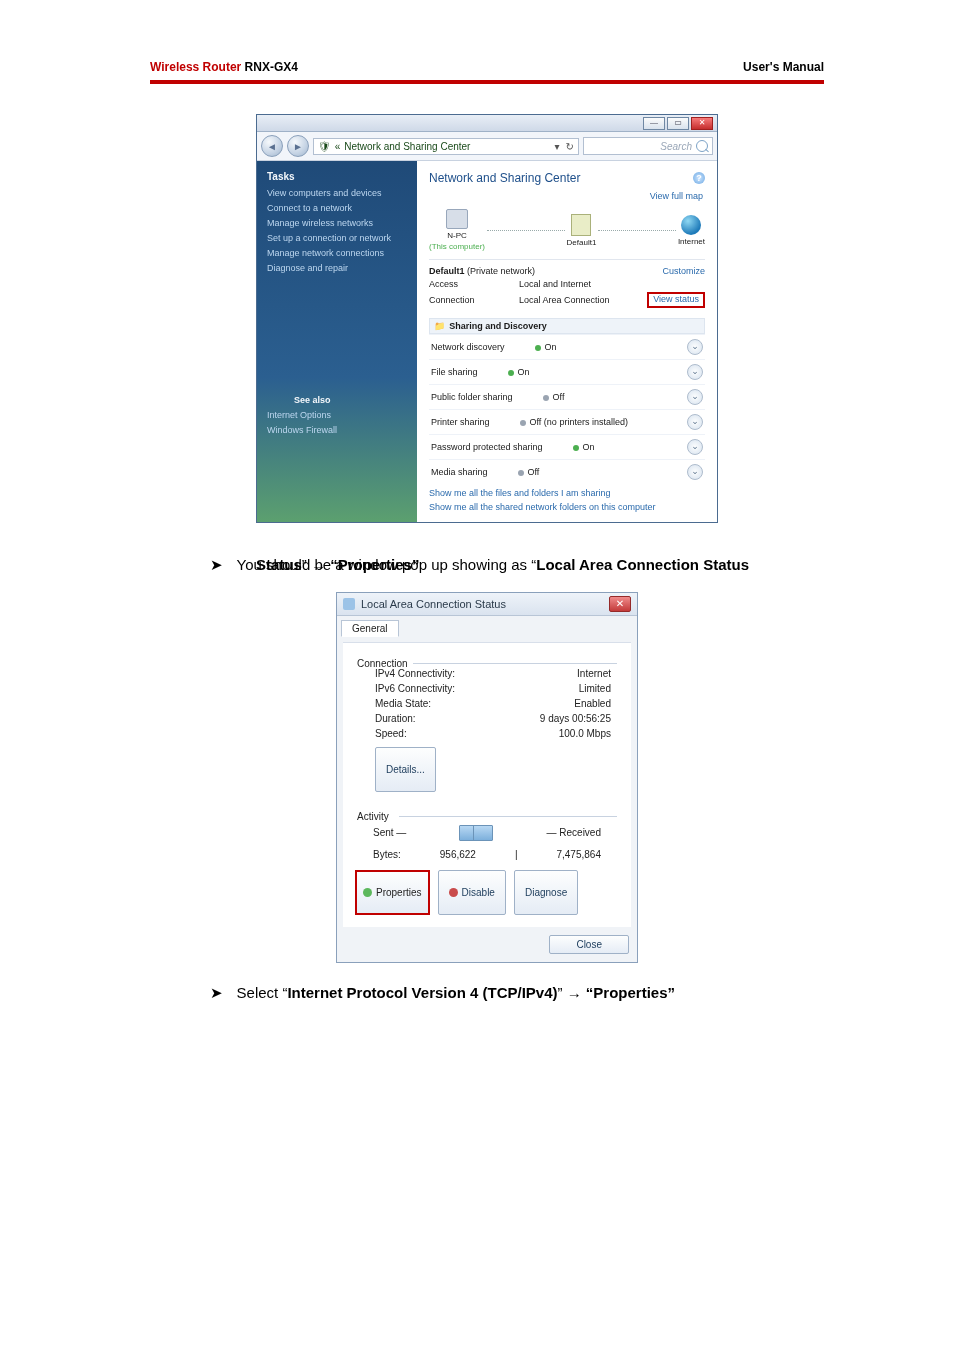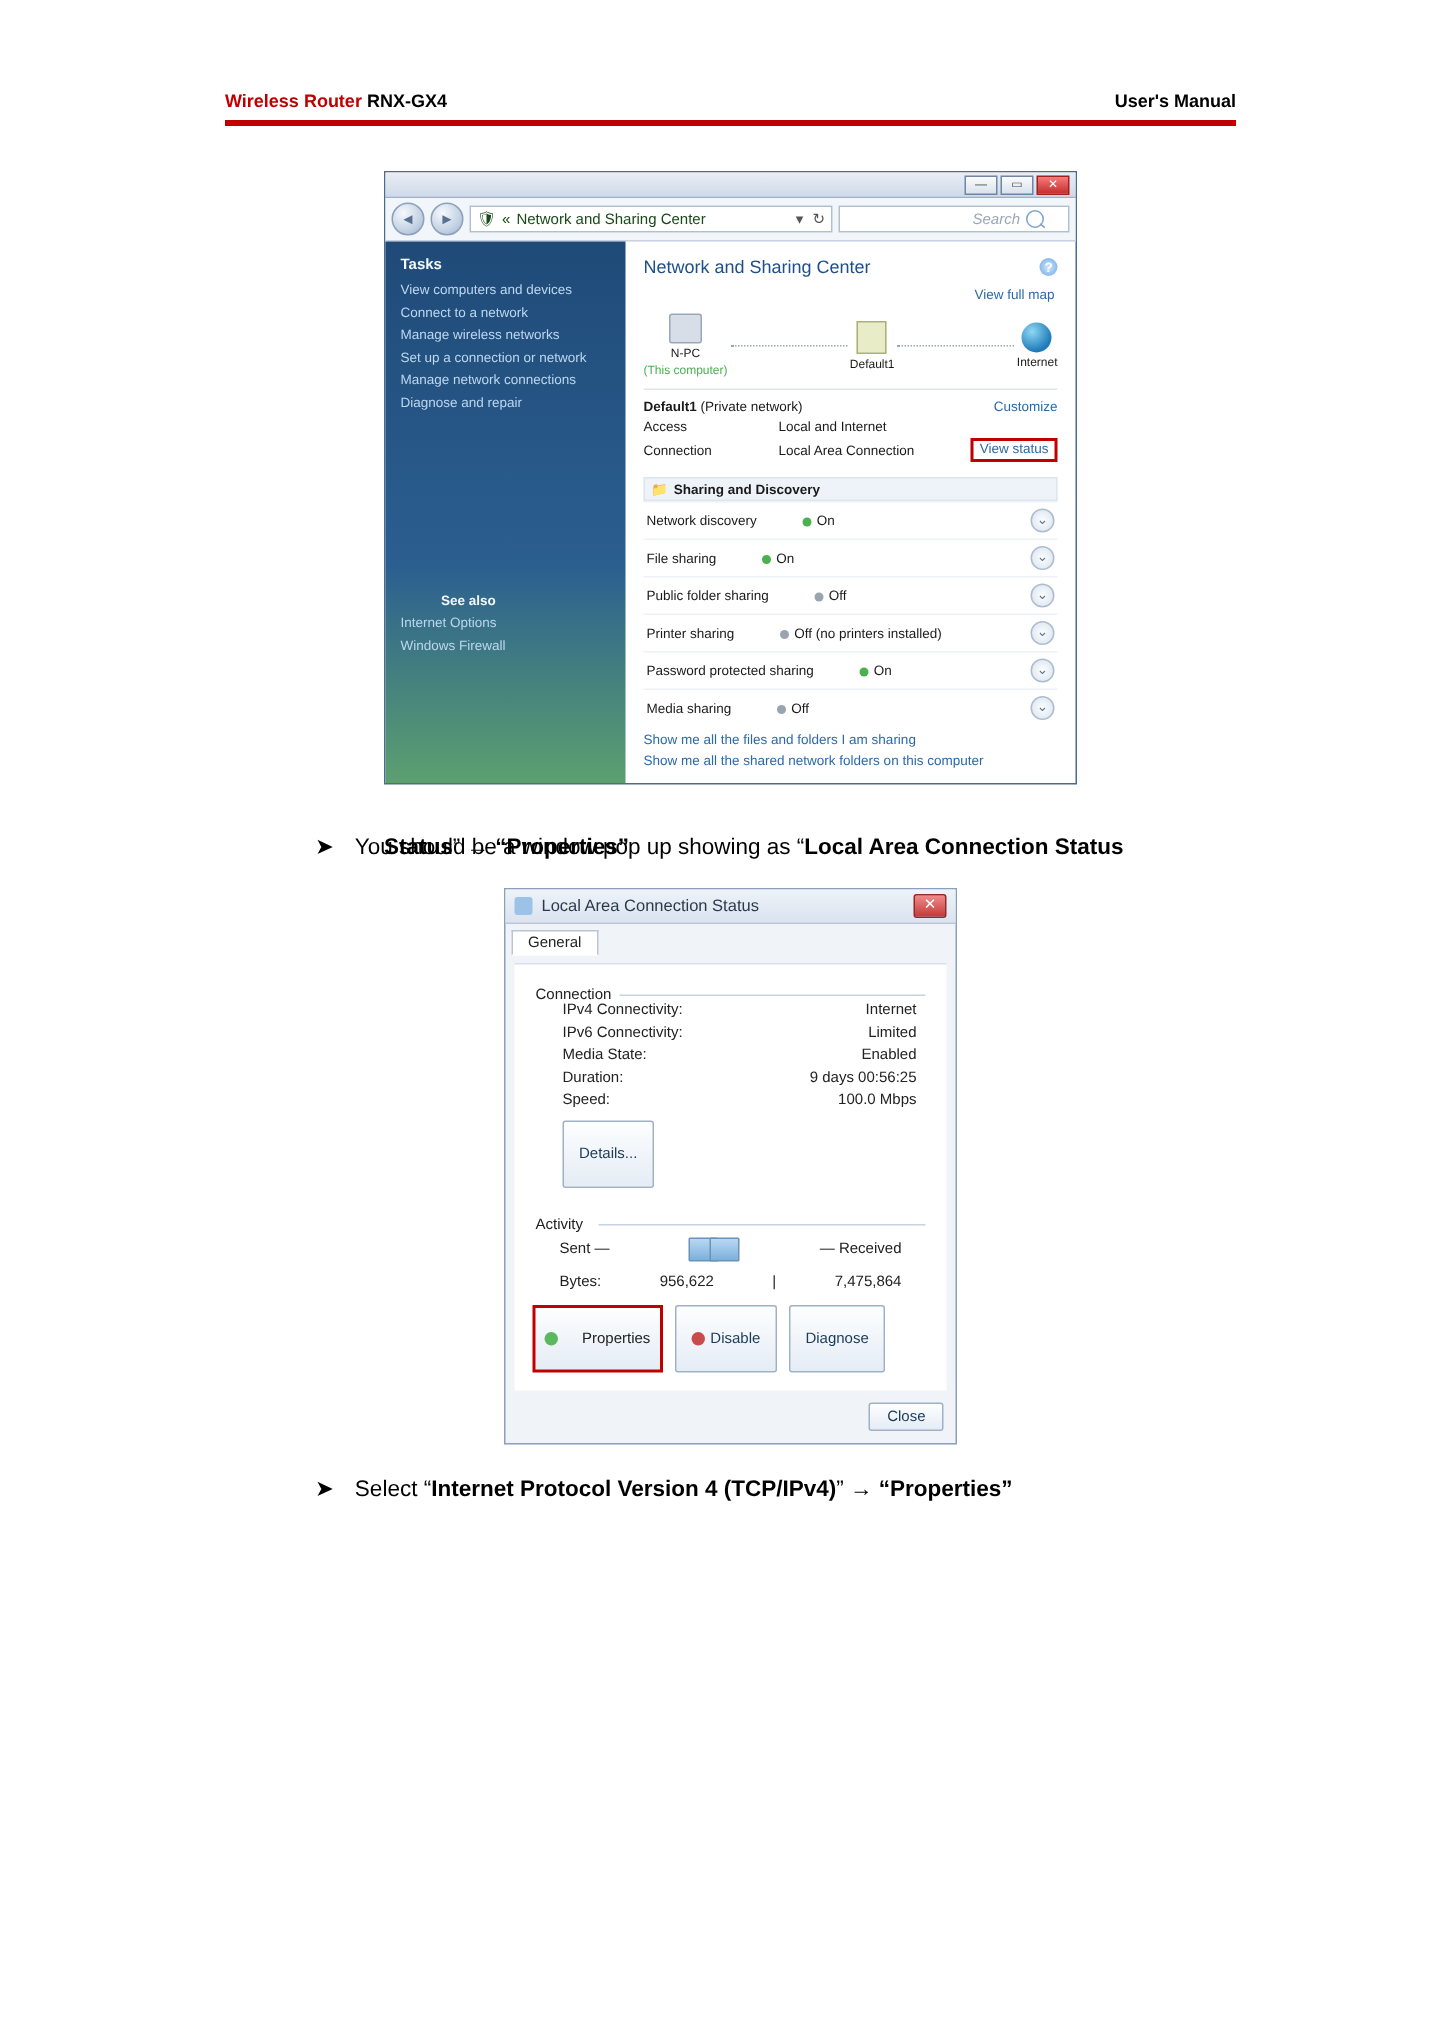--- a/index.html
+++ b/index.html
@@ -73,21 +73,21 @@
     border:1px solid #b2bfd1;
     background:#fff;
     padding:2px 4px;
     display:flex;align-items:center;gap:4px;
     color:#1a4a1a;
   }
   .search {
     width:120px;
     border:1px solid #b2bfd1;
     background:#fff;
-    padding:2px 16px;
+    padding:2px 4px;
     color:#9aa7b8;
     font-style:italic;
     display:flex;align-items:center;justify-content:flex-end;gap:4px;
   }
   .magnifier { width:10px;height:10px;border:1px solid #7da3c7;border-radius:50%;position:relative; }
   .magnifier:after{content:"";position:absolute;width:4px;height:1px;background:#7da3c7;left:8px;top:9px;transform:rotate(40deg);}
 
   .ns-body { display:flex; }
   .ns-tasks {
     width:140px;
@@ -173,26 +173,26 @@
     color:#1a3a5a;
     border-radius:2px;
     display:inline-block;
   }
   .activity{display:flex;justify-content:space-between;align-items:center;margin:8px 16px;}
   .actlabel{font-size:10px;}
   .acticon{display:flex;align-items:center;gap:6px;color:#555;font-size:10px;}
   .screens{display:flex;gap:-4px;}
   .mon{width:18px;height:14px;background:linear-gradient(#b8d8f3,#7db0dc);border:1px solid #6b93b8;border-radius:1px;}
   .btnrow{display:flex;gap:8px;margin:10px 6px 6px 6px;}
-  .prop-btn{border:2px solid #c00000;padding:1px 6px;background:linear-gradient(#fdfefe,#e5ecf5);font-size:10px;display:flex;align-items:center;gap:16px;}
+  .prop-btn{border:2px solid #c00000;padding:1px 6px;background:linear-gradient(#fdfefe,#e5ecf5);font-size:10px;display:flex;align-items:center;gap:4px;}
   .ring{width:9px;height:9px;border-radius:50%;display:inline-block;}
   .ring.green{background:#5cb85c;}
   .ring.red{background:#c94b4b;}
   .close-row{display:flex;justify-content:flex-end;margin:8px;}
-  .close-row .std-btn{padding:3px 11px;}
+  .close-row .std-btn{padding:3px 26px;}
 
   .bullet2 {
     display:flex;
     gap:14px;
     margin-left:60px;
     margin-top:18px;
     font-size:15px;
     line-height:1.6;
   }
 </style>

